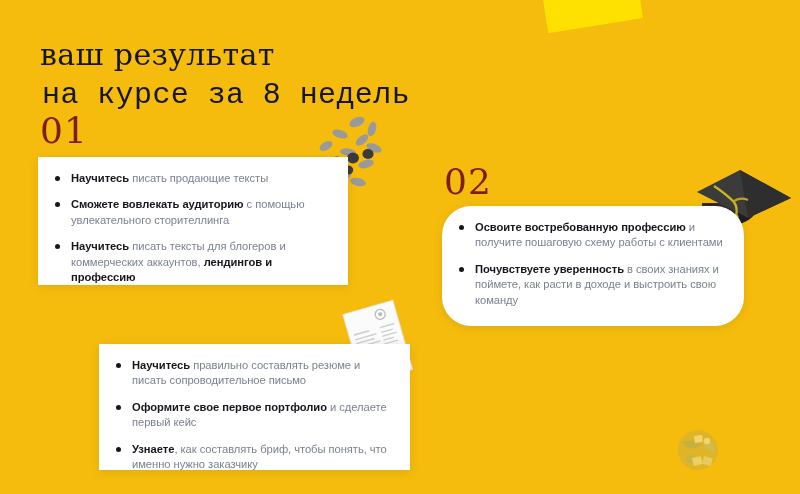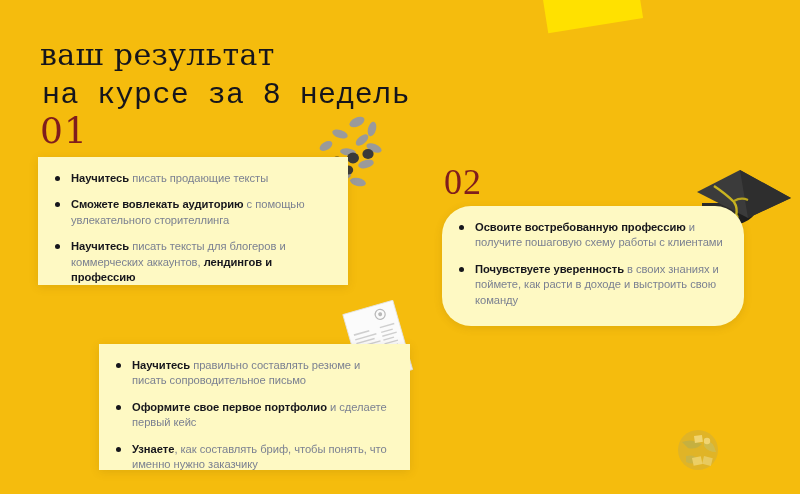--- a/index.html
+++ b/index.html
@@ -50,27 +50,27 @@
   .step-num {
     position: absolute;
     font-family: "DejaVu Serif", "Liberation Serif", serif;
     font-weight: 400;
     font-size: 36px;
     line-height: 1;
     color: #7f1d1d;
     letter-spacing: 1px;
   }
   #num-01 { left: 40px; top: 113px; }
-  #num-02 { left: 444px; top: 164px; font-family: Liberation Serif, serif; }
+  #num-02 { left: 444px; top: 164px; }
   #num-03 { left: 100px; top: 302px; }
 
   
   .card {
     position: absolute;
-    background: #fef9c3;
+    background: #ffffff;
     box-shadow: 0 2px 9px rgba(90,60,0,0.13);
     padding: 14px 16px 14px 16px;
   }
   #card-01 { left: 38px;  top: 157px; width: 310px; height: 128px; }
   #card-02 { left: 442px; top: 206px; width: 302px; height: 120px; border-radius: 29px; }
   #card-03 { left: 99px;  top: 344px; width: 311px; height: 126px; }
 
   .bullet-list { list-style: none; }
   .bullet-item {
     position: relative;

